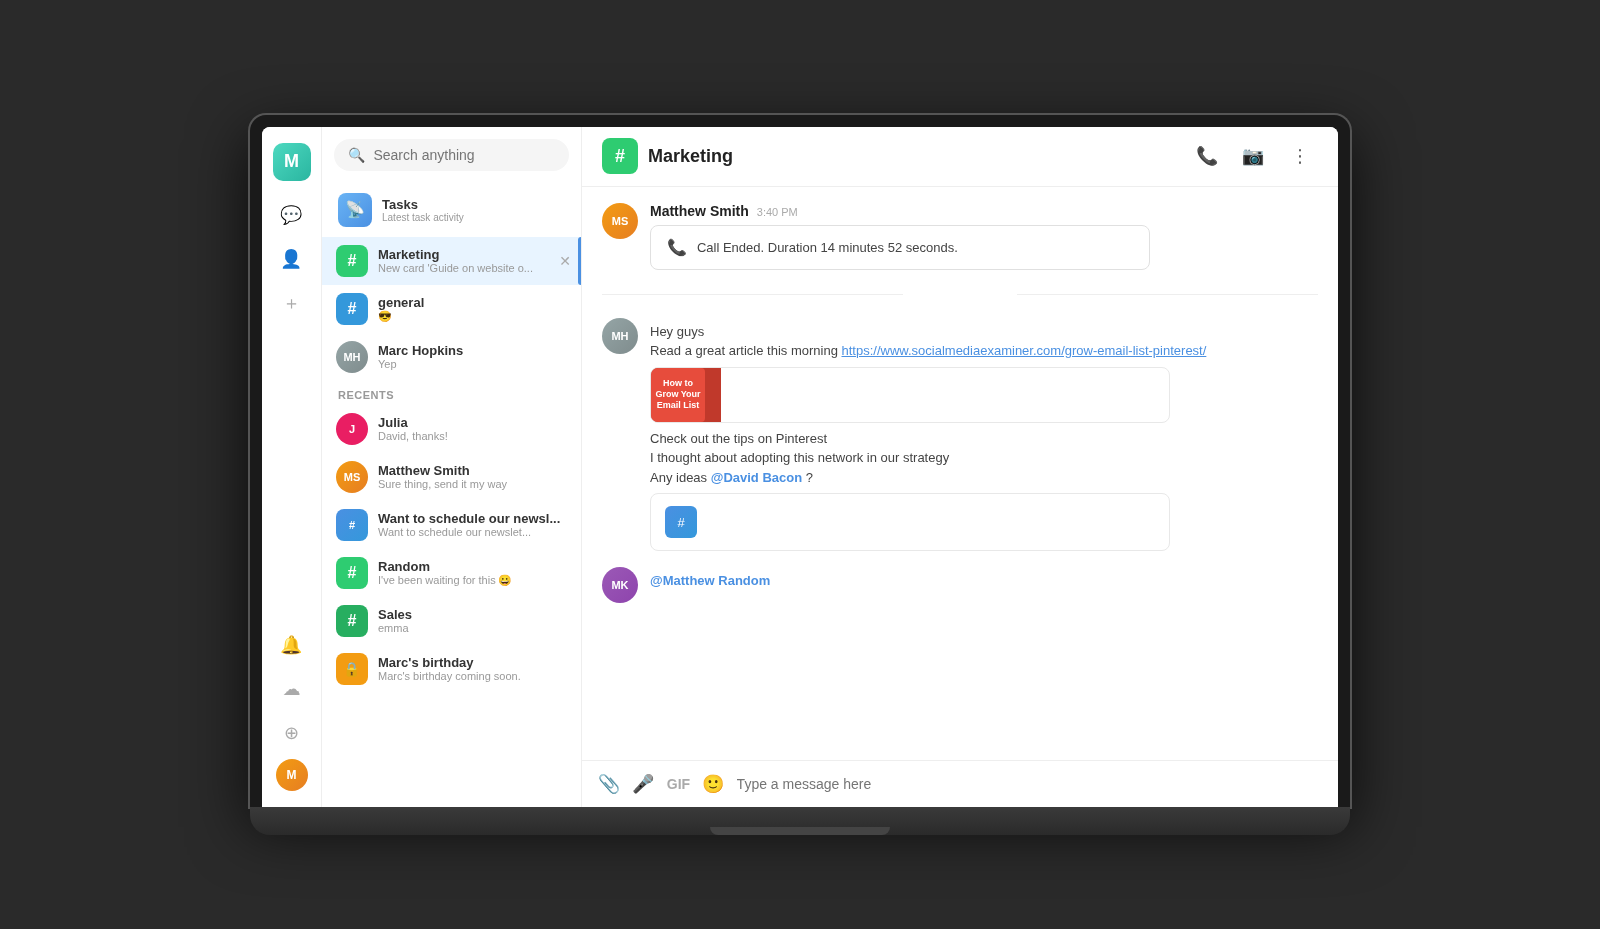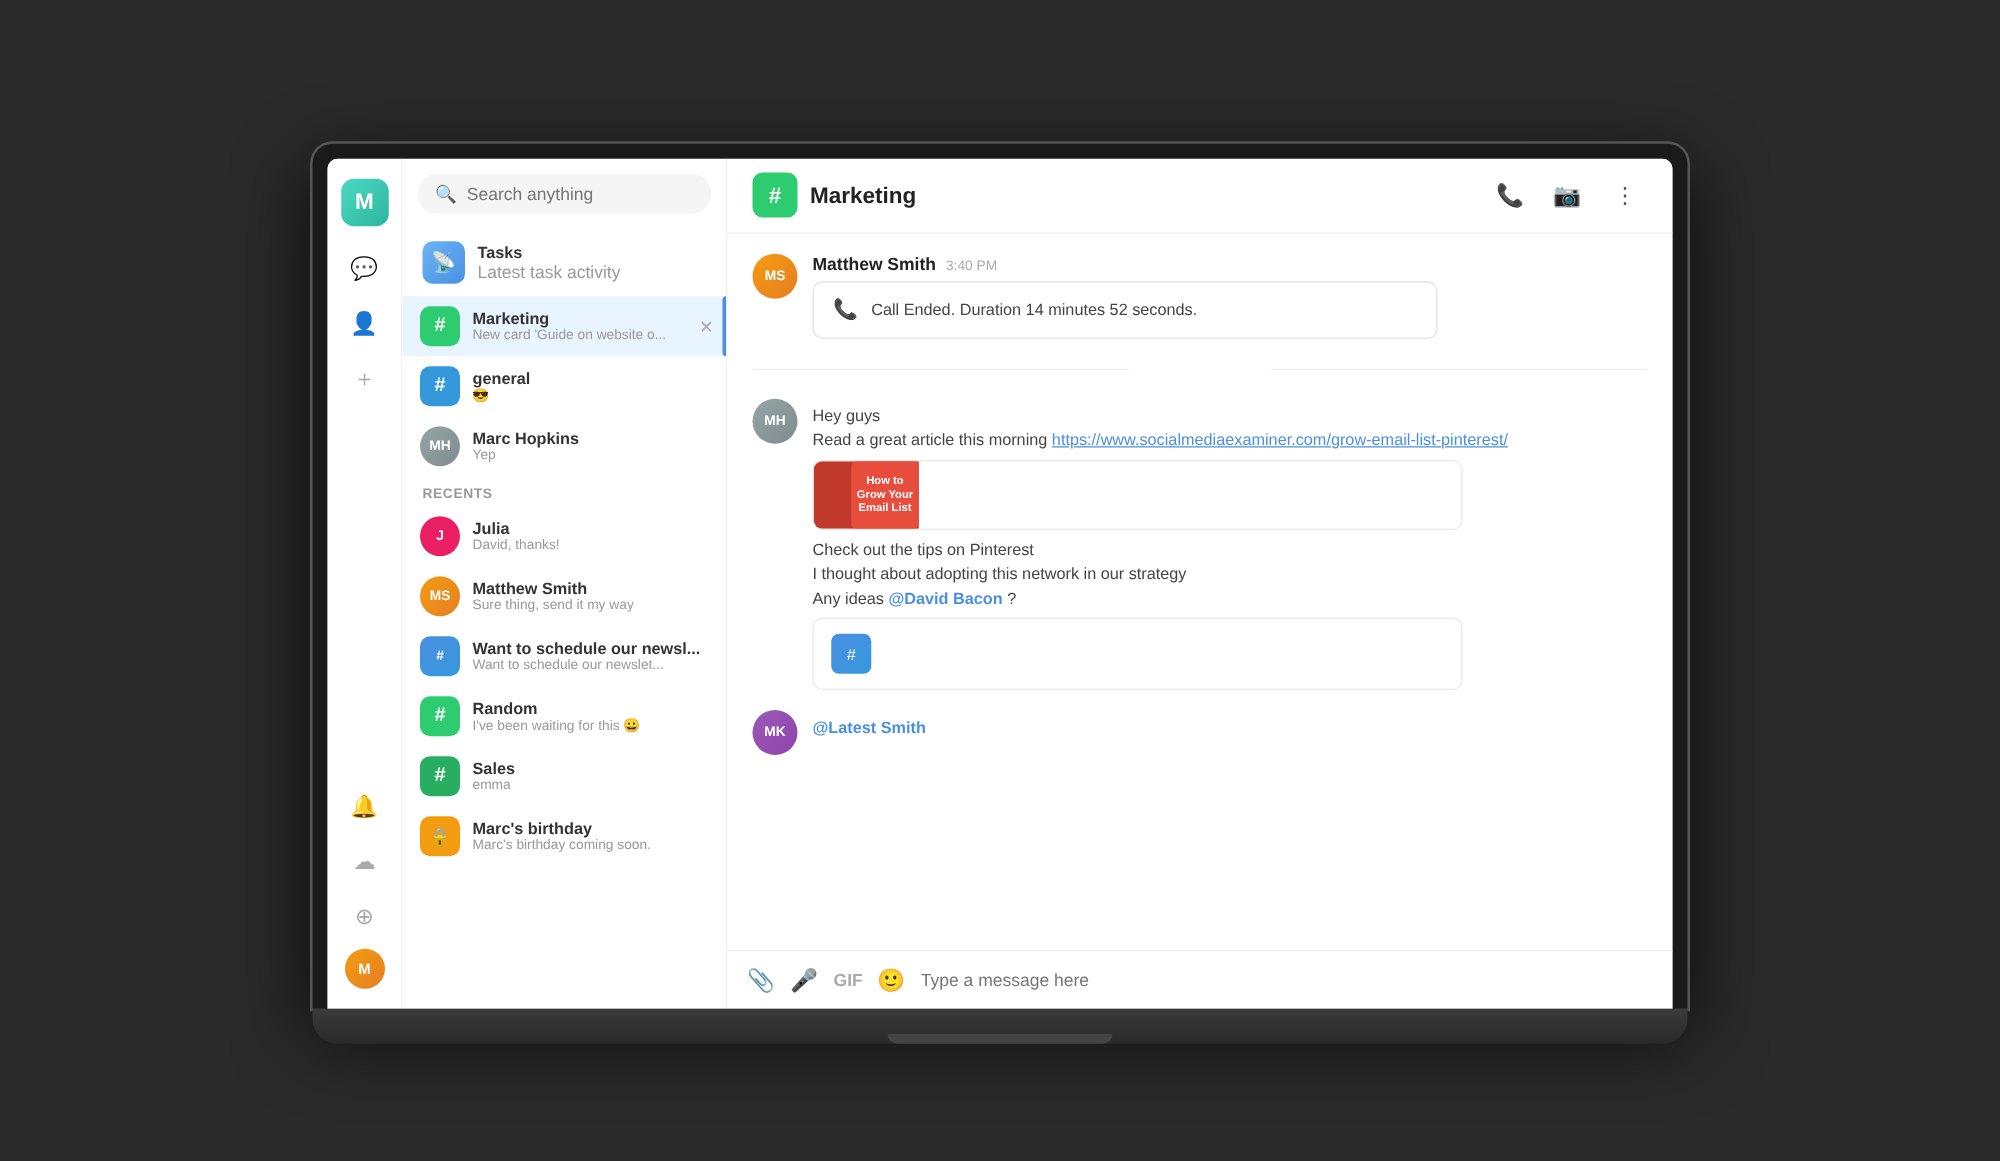--- a/index.html
+++ b/index.html
@@ -160,21 +160,21 @@
       font-size: 14px;
     }
 
     .tasks-text .title {
       font-size: 13px;
       font-weight: 600;
       color: #333;
     }
 
     .tasks-text .subtitle {
-      font-size: 14px;
+      font-size: 10px;
       color: #999;
     }
 
     .section-label {
       padding: 8px 16px 4px;
       font-size: 11px;
       font-weight: 700;
       color: #999;
       letter-spacing: 0.5px;
     }
@@ -400,25 +400,25 @@
       border: 1px solid #e8e8e8;
       border-radius: 8px;
       overflow: hidden;
       display: flex;
       align-items: stretch;
       max-width: 520px;
       margin-top: 6px;
     }
 
     .link-preview-img {
-      width: 84px;
+      width: 70px;
       background: #c0392b;
       display: flex;
       align-items: center;
-      justify-content: flex-end;
+      justify-content: flex-start;
       flex-shrink: 0;
     }
 
     .link-preview-img-inner {
       width: 54px;
       height: 54px;
       background: #e74c3c;
       border-radius: 4px;
       display: flex;
       align-items: center;
@@ -716,21 +716,21 @@
           </div>
 
           <div class="message-group">
             <div class="msg-avatar av-mak">MK</div>
             <div class="msg-content">
               <div class="msg-header">
                 <span class="msg-name"></span>
                 <span class="msg-time"></span>
               </div>
               <div class="msg-text">
-                <span></span><span class="mention">@Latest Smith</span>
+                <span></span><span class="mention">@Matthew Random</span>
               </div>
             </div>
           </div>
 
         </div>
 
         <div class="chat-input-area">
           <span class="input-action">📎</span>
           <span class="input-action">🎤</span>
           <span class="input-action" style="font-size:14px; font-weight:700; color:#aaa;">GIF</span>

